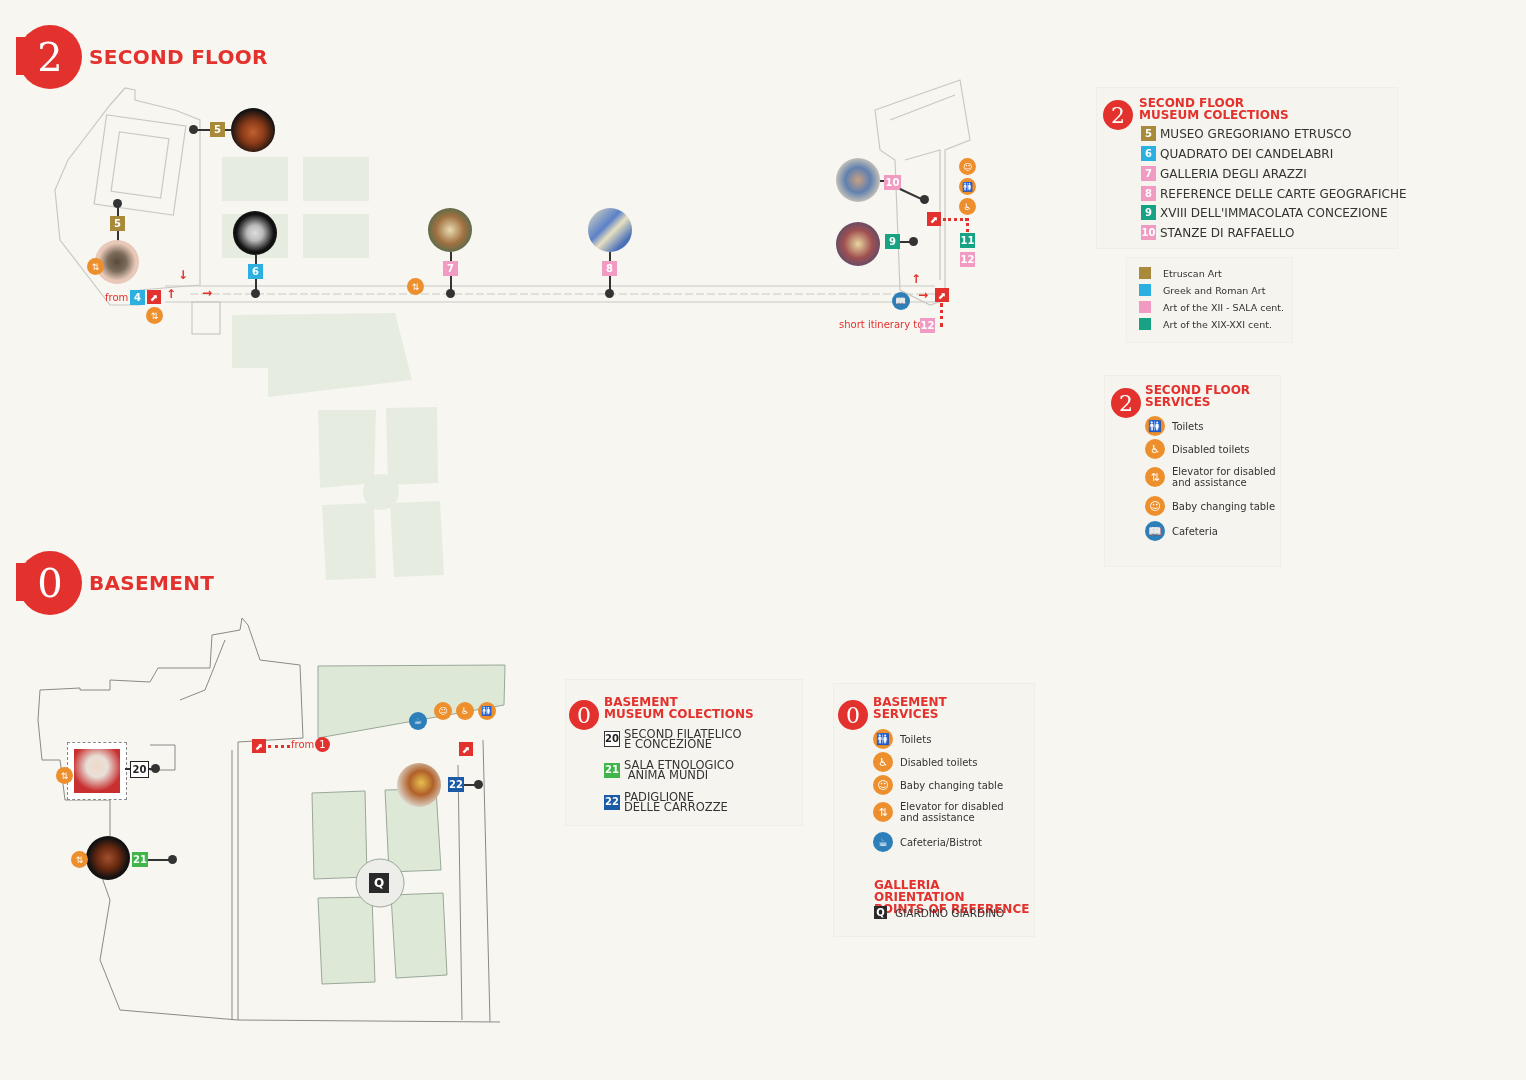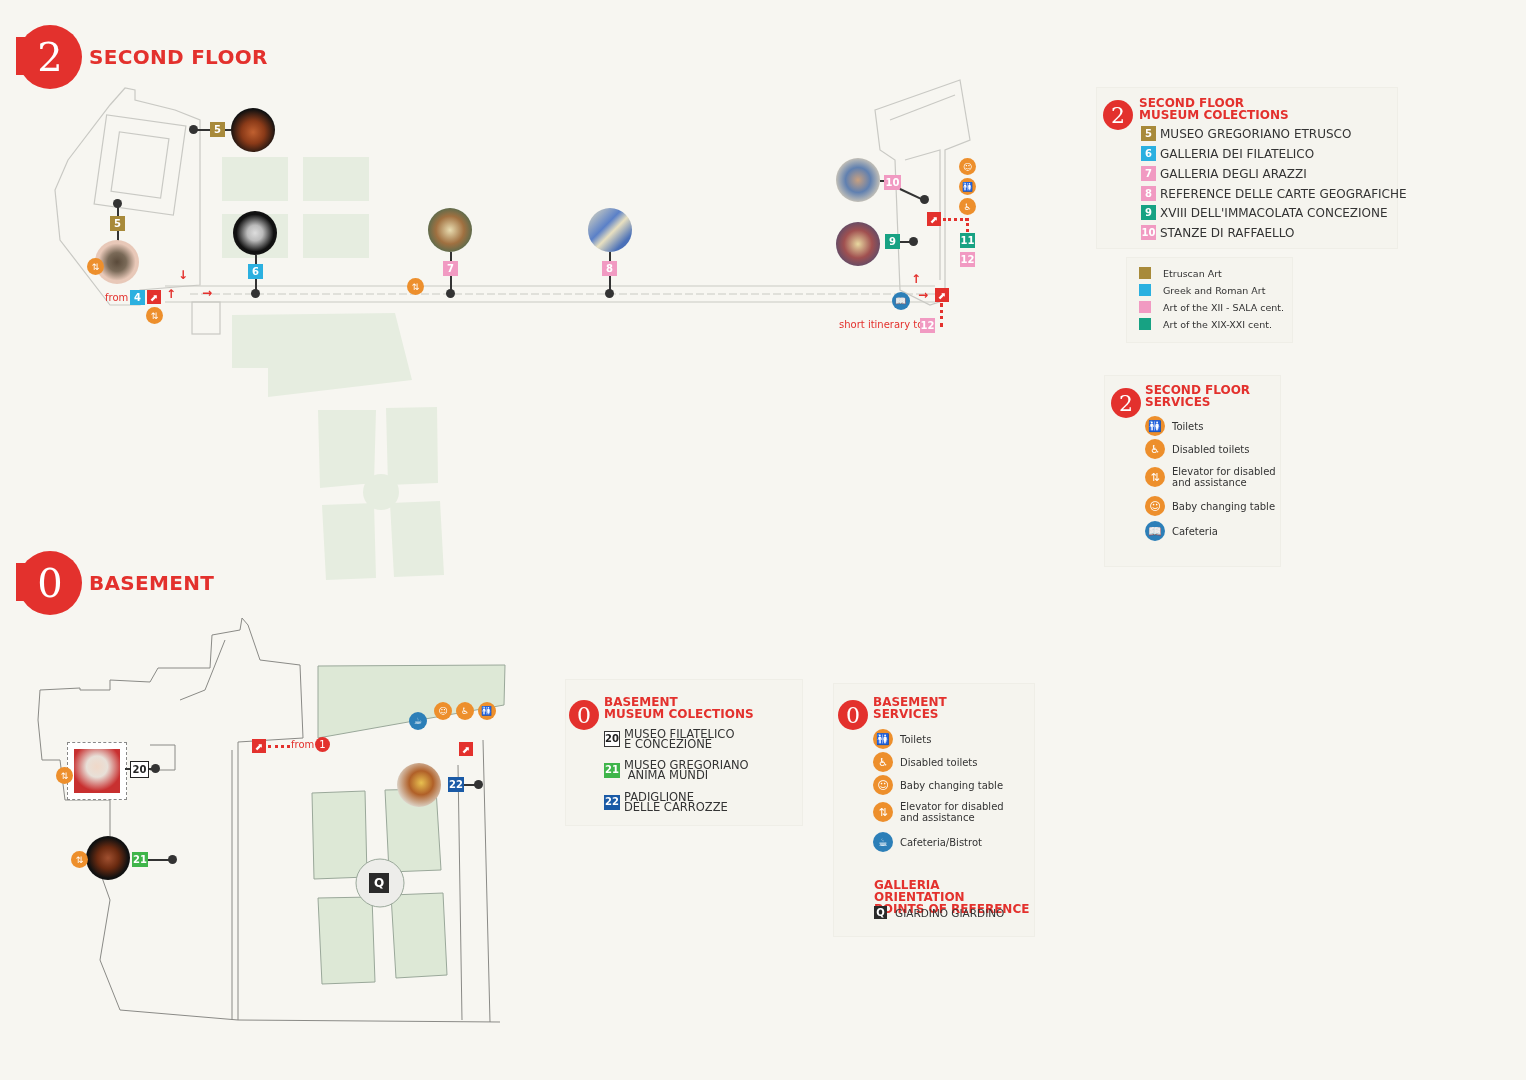--- a/index.html
+++ b/index.html
@@ -188,21 +188,21 @@
   <div class="panel-title" style="left:42px;top:9px;">
     <div>SECOND FLOOR</div>
     <div>MUSEUM COLECTIONS</div>
   </div>
   <div class="leg-row" style="left:44px;top:38px;">
     <span class="num-sq" style="background:#a88a3a;">5</span>
     <span>MUSEO GREGORIANO ETRUSCO</span>
   </div>
   <div class="leg-row" style="left:44px;top:58px;">
     <span class="num-sq" style="background:#2bb0e0;">6</span>
-    <span>GALLERIA DEI FILATELICO</span>
+    <span>QUADRATO DEI CANDELABRI</span>
   </div>
   <div class="leg-row" style="left:44px;top:78px;">
     <span class="num-sq" style="background:#f19ac2;">7</span>
     <span>GALLERIA DEGLI ARAZZI</span>
   </div>
   <div class="leg-row" style="left:44px;top:98px;">
     <span class="num-sq" style="background:#f19ac2;">8</span>
     <span>REFERENCE DELLE CARTE GEOGRAFICHE</span>
   </div>
   <div class="leg-row" style="left:44px;top:117px;">
@@ -301,25 +301,25 @@
 <div class="marker-sq" style="left:369px;top:873px;width:20px;height:20px;background:#2a2a2a;font-size:12px;">Q</div>
 
 <div class="panel" style="left:566px;top:680px;width:236px;height:145px;">
   <div class="mini-badge" style="left:3px;top:20px;">0</div>
   <div class="panel-title" style="left:38px;top:16px;">
     <div>BASEMENT</div>
     <div>MUSEUM COLECTIONS</div>
   </div>
   <div class="leg-row" style="left:38px;top:49px;line-height:10px;">
     <span class="num-sq" style="background:#fff;color:#222;border:1.5px solid #333;width:14px;height:14px;">20</span>
-    <span style="font-size:11.5px;"><span>MUSEO FILATELICO</span><br><span>E CONCEZIONE</span></span>
+    <span style="font-size:11.5px;"><span>SECOND FILATELICO</span><br><span>E CONCEZIONE</span></span>
   </div>
   <div class="leg-row" style="left:38px;top:80px;line-height:10px;">
     <span class="num-sq" style="background:#3fb54a;width:16px;">21</span>
-    <span style="font-size:11.5px;"><span>MUSEO GREGORIANO</span><br>&nbsp;<span>ANIMA MUNDI</span></span>
+    <span style="font-size:11.5px;"><span>SALA ETNOLOGICO</span><br>&nbsp;<span>ANIMA MUNDI</span></span>
   </div>
   <div class="leg-row" style="left:38px;top:112px;line-height:10px;">
     <span class="num-sq" style="background:#1a5aa6;width:16px;">22</span>
     <span style="font-size:11.5px;"><span>PADIGLIONE</span><br><span>DELLE CARROZZE</span></span>
   </div>
 </div>
 
 <div class="panel" style="left:834px;top:684px;width:200px;height:252px;">
   <div class="mini-badge" style="left:4px;top:16px;">0</div>
   <div class="panel-title" style="left:39px;top:12px;">

